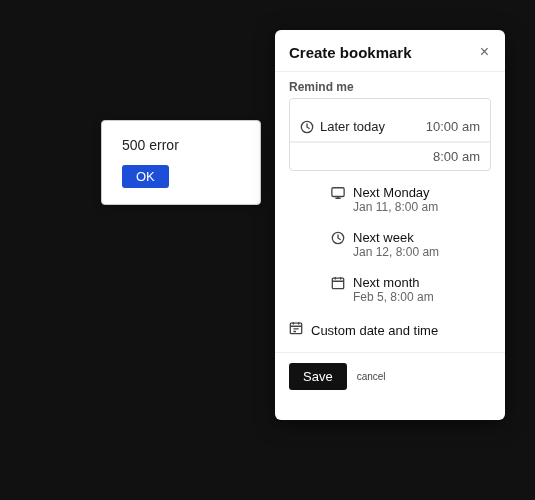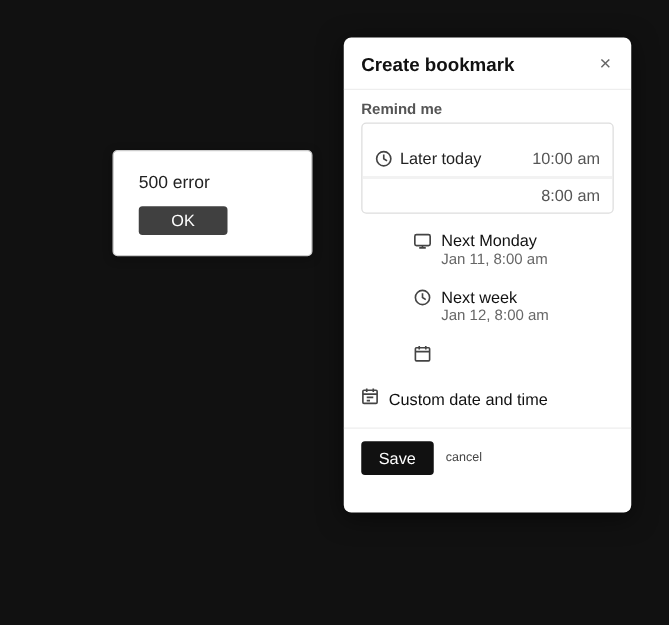--- a/index.html
+++ b/index.html
@@ -10,42 +10,42 @@
       background: #111;
       font-family: -apple-system, BlinkMacSystemFont, 'Segoe UI', sans-serif;
       position: relative;
       overflow: hidden;
     }
 
     
     .error-dialog {
       position: absolute;
       top: 120px;
-      left: 90px;
+      left: 101px;
       background: #fff;
       border: 1px solid #ccc;
       border-radius: 4px;
       padding: 16px 20px 16px 20px;
       z-index: 5;
       min-width: 160px;
       box-shadow: 0 2px 8px rgba(0,0,0,0.3);
     }
 
     .error-message {
       font-size: 14px;
       color: #222;
       margin-bottom: 12px;
     }
 
     .ok-button {
-      background: #404040;
+      background: #1d4ed8;
       color: #fff;
       border: none;
       border-radius: 3px;
-      padding: 4px 26px;
+      padding: 4px 14px;
       font-size: 13px;
       cursor: pointer;
       font-weight: 500;
     }
 
     
     .bookmark-panel {
       position: absolute;
       top: 30px;
       right: 30px;
@@ -302,20 +302,24 @@
 
     <div class="menu-item">
       <span class="item-icon">
         <svg class="svg-icon" viewBox="0 0 16 16" fill="none" stroke="#444" stroke-width="1.5">
           <rect x="1.5" y="2.5" width="13" height="12" rx="1"></rect>
           <line x1="1.5" y1="6" x2="14.5" y2="6"></line>
           <line x1="5" y1="1" x2="5" y2="4"></line>
           <line x1="11" y1="1" x2="11" y2="4"></line>
         </svg>
       </span>
+      <div class="item-content">
+        <span class="item-label">Next month</span>
+        <span class="item-sublabel">Feb 5, 8:00 am</span>
+      </div>
     </div>
 
     <div class="menu-item-single">
       <span class="item-icon">
         <svg class="svg-icon" viewBox="0 0 16 16" fill="none" stroke="#444" stroke-width="1.5">
           <rect x="1.5" y="2.5" width="13" height="12" rx="1"></rect>
           <line x1="1.5" y1="6" x2="14.5" y2="6"></line>
           <line x1="5" y1="1" x2="5" y2="4"></line>
           <line x1="11" y1="1" x2="11" y2="4"></line>
           <line x1="5" y1="9" x2="11" y2="9"></line>

